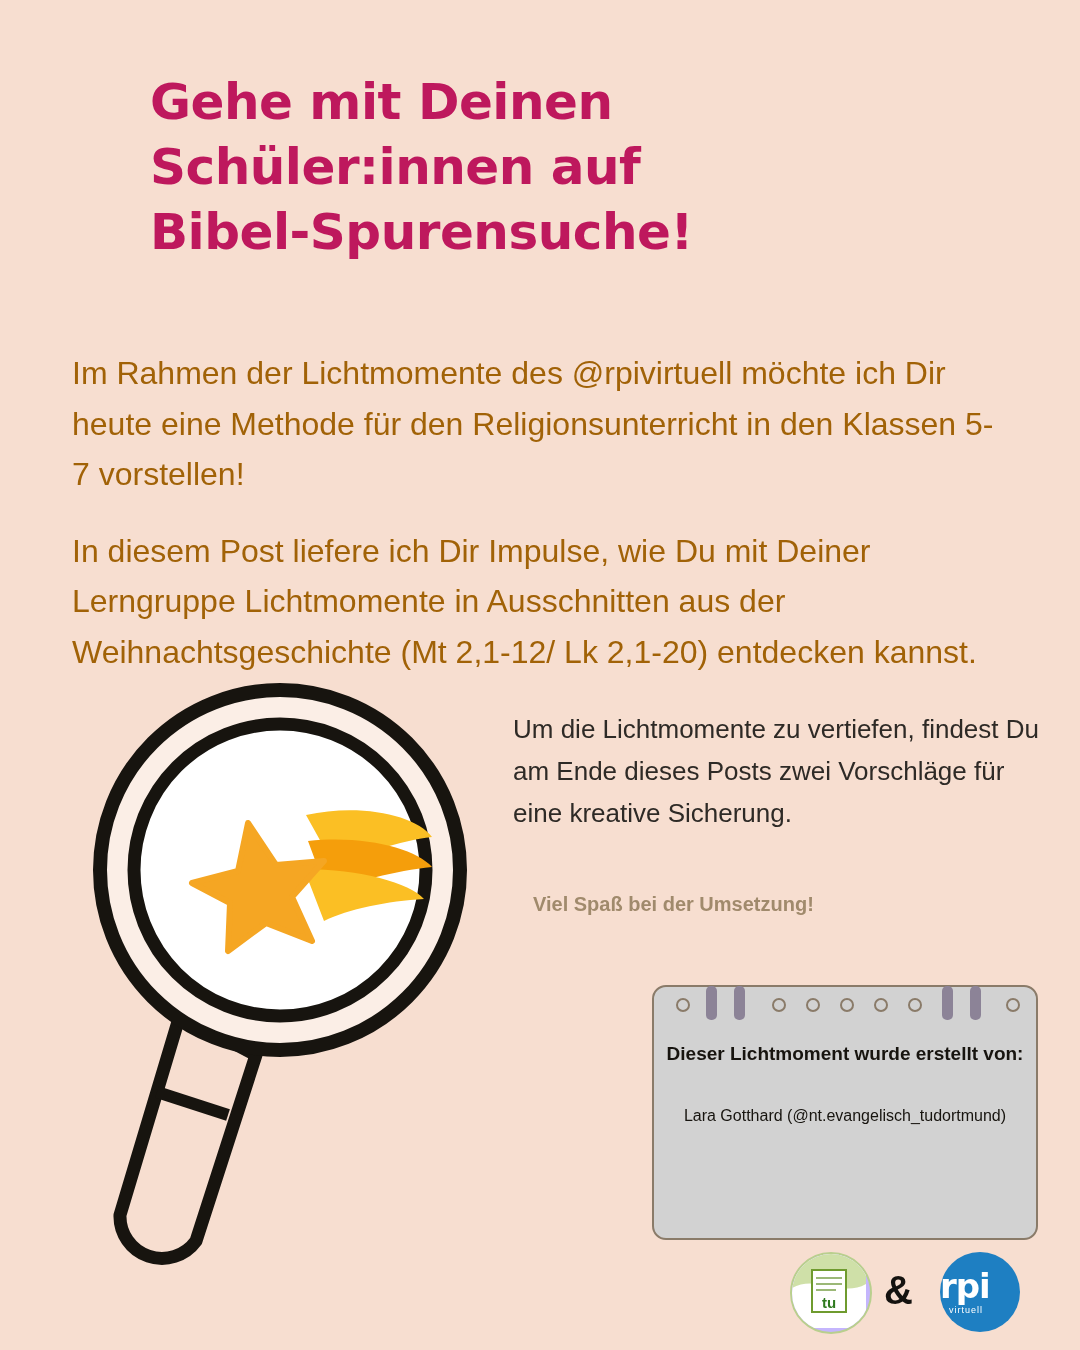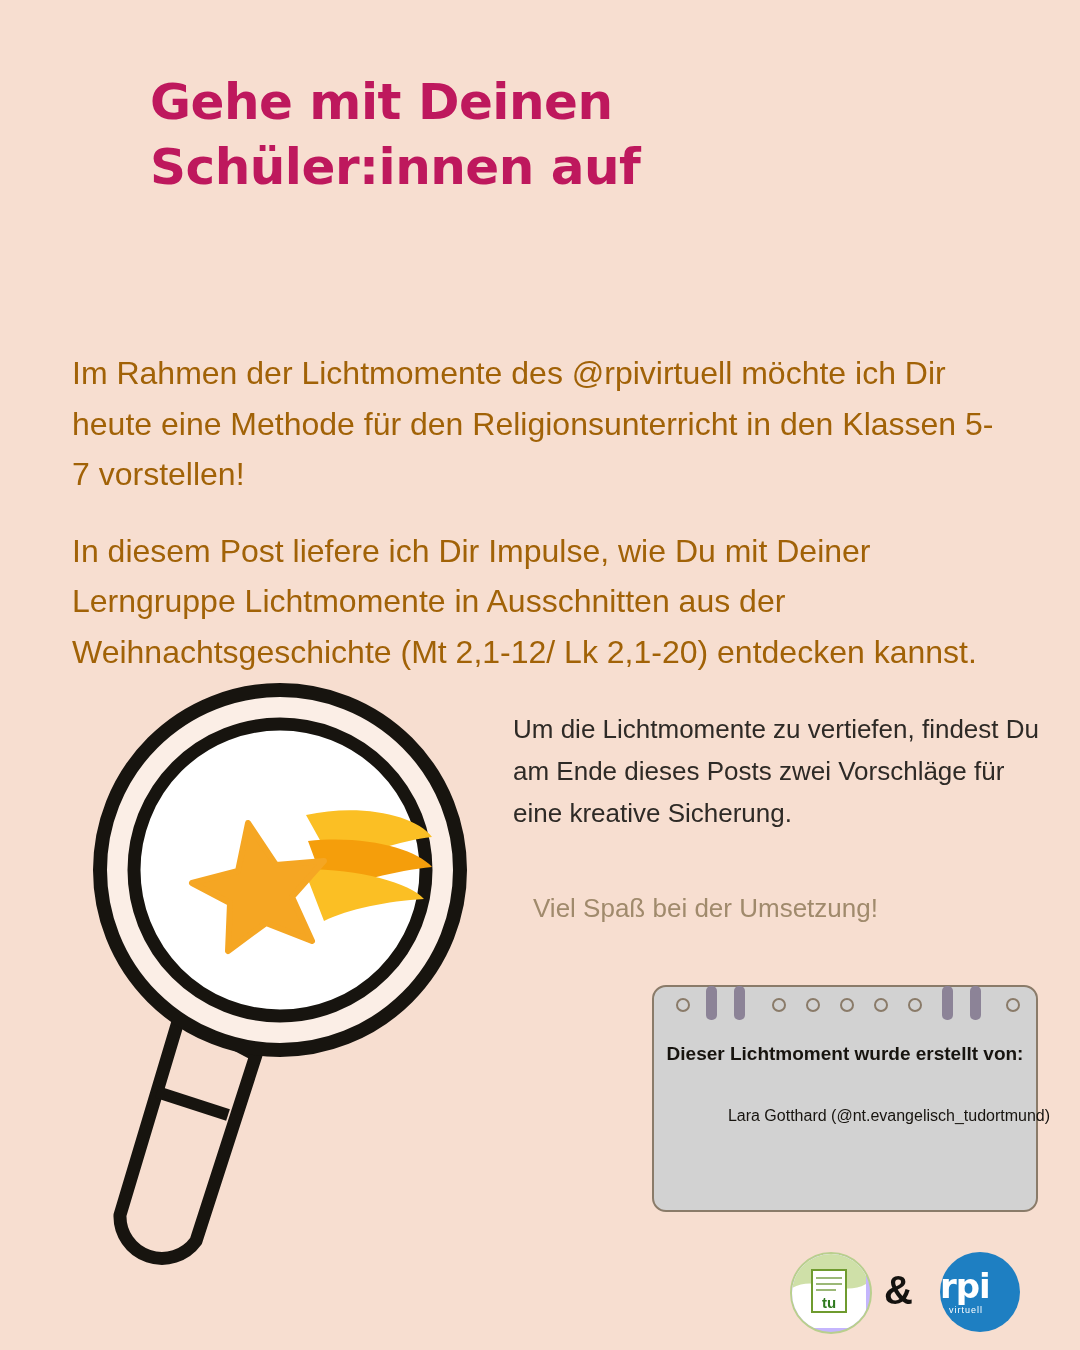--- a/index.html
+++ b/index.html
@@ -63,40 +63,40 @@
   }
   .right-col p {
     margin: 8px;
   }
   .fun-line {
     position: absolute;
     left: 533px;
     top: 893px;
     width: 540px;
     color: #a08a6c;
-    font-size: 26px;
-    font-weight: 400;
+    font-size: 20px;
+    font-weight: 700;
   }
 
   
   .magnifier {
     position: absolute;
     left: 60px;
     top: 655px;
     width: 420px;
     height: 640px;
   }
 
   
   .notepad {
     position: absolute;
     left: 652px;
     top: 985px;
     width: 386px;
-    height: 227px;
+    height: 255px;
     background: #d2d2d2;
     border: 2px solid #8a7b69;
     border-radius: 14px;
     box-sizing: border-box;
   }
   .notepad .rings {
     position: absolute;
     top: 11px;
     left: 0;
     right: 0;
@@ -130,21 +130,20 @@
     color: #17140f;
   }
   .note-author {
     position: absolute;
     top: 120px;
     left: 0;
     width: 100%;
     text-align: center;
     font-size: 16px;
     color: #17140f;
-    padding-left: 44px;
   }
 
   
   .logo-tu {
     position: absolute;
     left: 790px;
     top: 1252px;
     width: 78px;
     height: 78px;
     border-radius: 50%;
@@ -196,20 +195,21 @@
     color: #2e2a26;
   }
 </style>
 </head>
 <body>
 
 <div class="page">
 
   <div class="headline">
     <span>Gehe mit Deinen Schüler:innen auf</span>
+    <span class="l2">Bibel-Spurensuche!</span>
   </div>
 
   <div class="body-text">
     <p>Im Rahmen der Lichtmomente des @rpivirtuell möchte ich Dir heute eine Methode für den Religionsunterricht in den Klassen 5-7 vorstellen!</p>
     <p>In diesem Post liefere ich Dir Impulse, wie Du mit Deiner Lerngruppe Lichtmomente in Ausschnitten aus der Weihnachtsgeschichte (Mt 2,1-12/ Lk 2,1-20) entdecken kannst.</p>
   </div>
 
   <div class="magnifier">
     <svg width="420" height="640" viewBox="0 0 420 640" xmlns="http://www.w3.org/2000/svg">
 

